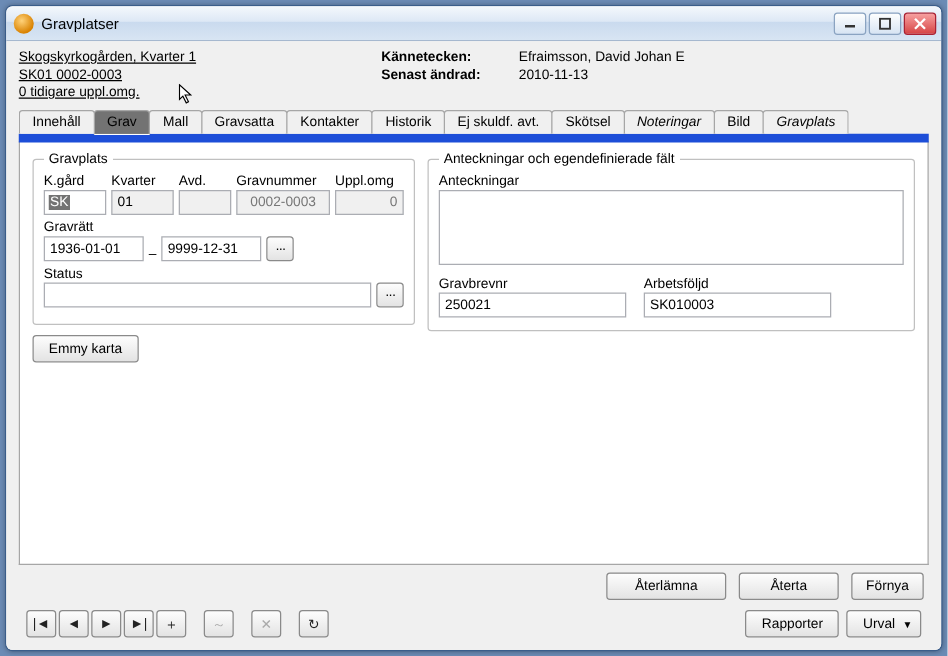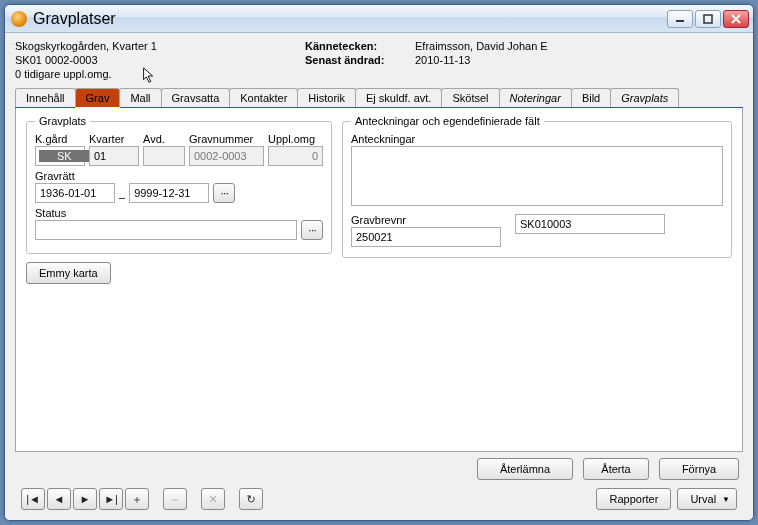--- a/index.html
+++ b/index.html
@@ -30,21 +30,21 @@
     display: flex;
     align-items: center;
     padding: 0 4px 0 6px;
   }
   .titlebar .app-icon {
     width: 16px; height: 16px;
     background: radial-gradient(circle at 40% 35%, #ffd27a, #d98200 70%);
     border-radius: 50%;
     margin-right: 6px;
   }
-  .titlebar .title { flex: 1; color: #000; font-size: 16px; }
+  .titlebar .title { flex: 1; color: #000; font-size: 12px; }
   .titlebar .win-buttons { display: flex; gap: 2px; }
   .win-btn {
     width: 26px; height: 18px;
     border: 1px solid #8aa3c1;
     border-radius: 3px;
     background: linear-gradient(to bottom, #fdfefe, #d7e4f3);
     display: flex; align-items: center; justify-content: center;
     cursor: pointer;
     font-size: 10px;
     color: #444;
@@ -58,48 +58,48 @@
     flex: 1;
     background: #f0f0f0;
     padding: 6px 10px 4px 10px;
     display: flex;
     flex-direction: column;
   }
   .header-info {
     display: flex;
     margin-bottom: 6px;
   }
-  .header-left { width: 290px; line-height: 14px; }
+  .header-left { width: 290px; line-height: 14px; text-decoration: underline; }
   .header-right { flex: 1; line-height: 14px; }
   .header-right .row { display: flex; }
   .header-right .lbl { width: 110px; font-weight: bold; }
   .cursor {
     position: absolute;
     margin-left: 127px;
     margin-top: -14px;
     width: 14px; height: 18px;
   }
   .tabs {
     display: flex;
-    border-bottom: 1px solid #1d4ed8;
+    border-bottom: 7px solid #1d4ed8;
     position: relative;
     top: 1px;
   }
   .tab {
     padding: 3px 10px 3px 10px;
     border: 1px solid #a6a6a6;
     border-bottom: none;
     background: #f0f0f0;
     margin-right: -1px;
     border-radius: 3px 3px 0 0;
     cursor: pointer;
     font-size: 11px;
   }
   .tab.active {
-    background: #c2410c;
+    background: #737373;
     position: relative;
     z-index: 2;
     border-bottom: 1px solid #fff;
     margin-bottom: -1px;
   }
   .tab.italic { font-style: italic; }
   .tab-panel {
     flex: 1;
     background: #fff;
     border: 1px solid #a6a6a6;
@@ -124,21 +124,21 @@
   input[type=text], textarea {
     border: 1px solid #abadb3;
     background: #fff;
     font-family: inherit;
     font-size: 11px;
     padding: 2px 4px;
     height: 20px;
   }
   input.ro { background: #f0f0f0; }
   .sel-span {
-    background:#737373; color:#fff; padding:0 18px;
+    background:#737373; color:#fff; padding:0 1px;
   }
   textarea { height: 60px; resize: none; }
   .btn {
     border: 1px solid #8a8a8a;
     border-radius: 3px;
     background: linear-gradient(to bottom, #fdfdfd, #e3e3e3);
     padding: 3px 12px;
     font-family: inherit;
     font-size: 11px;
     cursor: pointer;
@@ -269,21 +269,21 @@
             <div class="field" style="width:50px">
               <label>Kvarter</label>
               <input type="text" class="ro" value="01" style="">
             </div>
             <div class="field" style="width:42px">
               <label>Avd.</label>
               <input type="text" class="ro" value="" style="">
             </div>
             <div class="field" style="width:75px">
               <label>Gravnummer</label>
-              <input type="text" class="ro" style="color: rgb(119, 119, 119); text-align: left;" value="0002-0003">
+              <input type="text" class="ro" style="color: rgb(119, 119, 119); text-align: center;" value="0002-0003">
             </div>
             <div class="field" style="width:55px">
               <label>Uppl.omg</label>
               <input type="text" class="ro" style="text-align: right; color: rgb(119, 119, 119);" value="0">
             </div>
           </div>
           <div class="field" style="margin-bottom:4px">
             <label>Gravrätt</label>
             <div class="row-flex" style="margin-bottom:0">
               <input type="text" style="width: 80px;" value="1936-01-01">
@@ -311,31 +311,32 @@
           <div class="right-group">
             <div class="right-label">Anteckningar</div>
             <textarea style="width: 100%;" value=""></textarea>
           </div>
           <div class="two-col">
             <div class="field" style="width:150px">
               <label>Gravbrevnr</label>
               <input type="text" value="250021" style="">
             </div>
             <div class="field" style="width:150px">
+              <label>Arbetsföljd</label>
               <input type="text" value="SK010003" style="">
             </div>
           </div>
         </fieldset>
       </div>
     </div>
 
     <div class="action-row">
       <button class="btn" style="width:96px">Återlämna</button>
-      <button class="btn" style="width:66px">Återta</button>
-      <button class="btn" style="width:80px">Förnya</button>
+      <button class="btn" style="width:80px">Återta</button>
+      <button class="btn" style="width:58px">Förnya</button>
     </div>
 
     <div class="footer">
       <div class="nav-group">
         <div class="nav-btn">
             <span>|◄</span>
           </div>
         <div class="nav-btn">
             <span>◄</span>
           </div>

